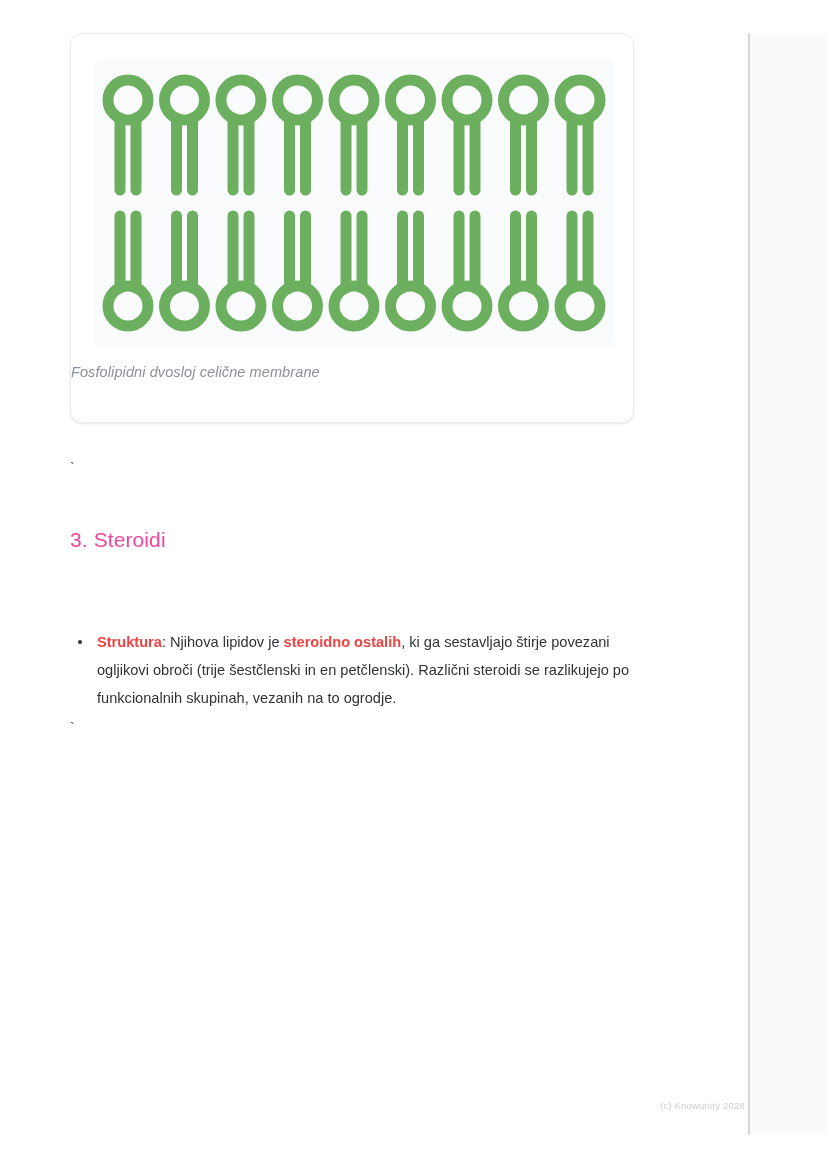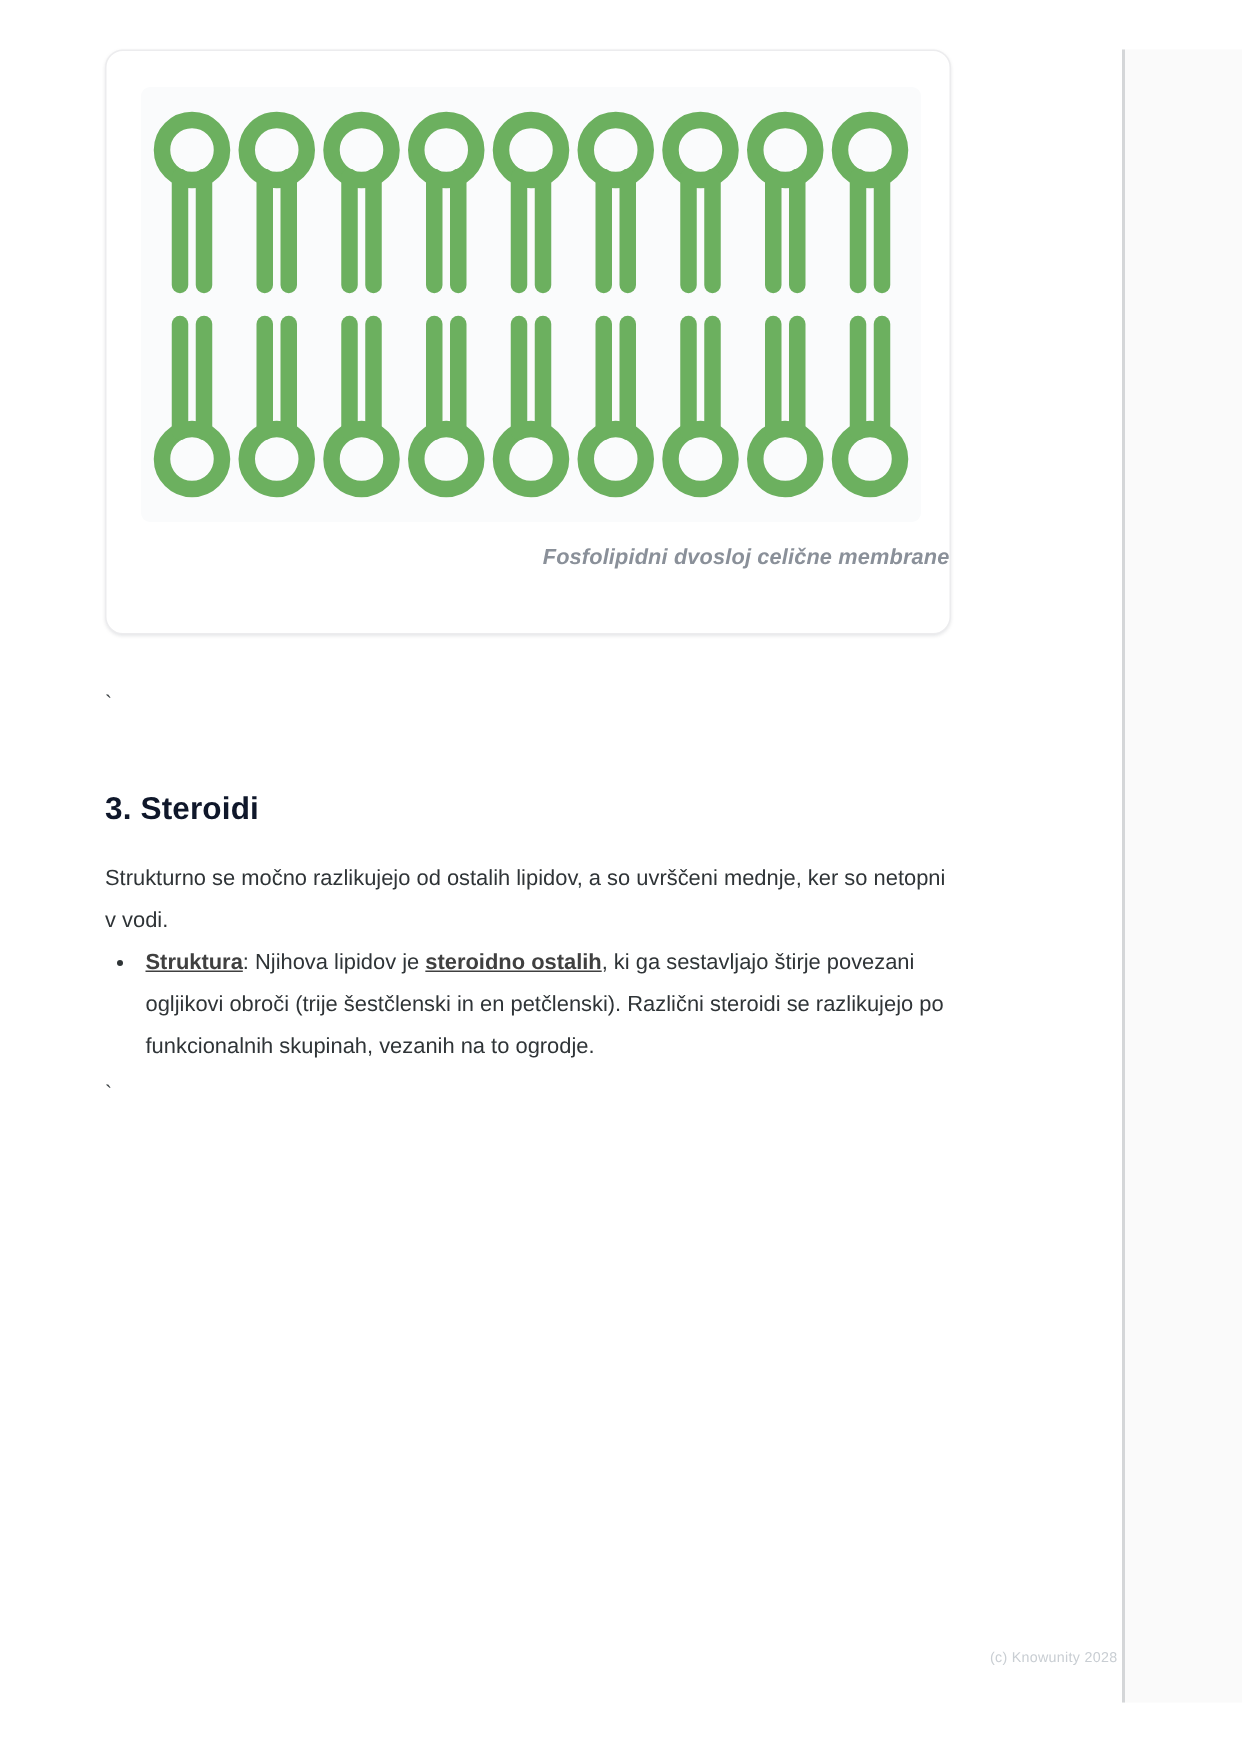--- a/index.html
+++ b/index.html
@@ -63,48 +63,47 @@
   .bilayer-svg {
     display: block;
     width: 520px;
     height: 290px;
   }
   .figure-caption {
     position: absolute;
     left: 0;
     right: 0;
     top: 330px;
-    text-align: right;
+    text-align: left;
     font-style: italic;
     font-size: 14.5px;
     color: #8a9099;
     letter-spacing: 0.1px;
-    font-weight: bold;
   }
 
   
   .tick {
     position: absolute;
     left: 70px;
     font-size: 14px;
     color: #3b4043;
     line-height: 1;
     font-family: "Liberation Sans", "DejaVu Sans", sans-serif;
   }
   .tick-1 { top: 461px; }
   .tick-2 { top: 721px; }
 
   
   .section-heading {
     position: absolute;
     left: 70px;
     top: 511px;
     font-size: 21px;
-    font-weight: bold;
-    color: #0f172a;
+    font-weight: normal;
+    color: #ec4899;
     letter-spacing: 0.1px;
   }
   .body-para {
     position: absolute;
     left: 70px;
     top: 557px;
     width: 570px;
     font-size: 14.6px;
     line-height: 28px;
     color: #2f3437;
@@ -128,21 +127,21 @@
   .bullet-item::before {
     content: "";
     position: absolute;
     left: 8px;
     top: 12px;
     width: 4px;
     height: 4px;
     border-radius: 50%;
     background: #2f3437;
   }
-  .bullet-item b { font-weight: bold; color: #404040; text-decoration: underline; }
+  .bullet-item b { font-weight: bold; color: #ef4444; }
 
   
   .watermark {
     position: absolute;
     left: 660px;
     top: 1100px;
     font-size: 9.5px;
     color: #c9ced3;
     letter-spacing: 0.2px;
     white-space: nowrap;
@@ -254,21 +253,20 @@
       </svg>
     </div>
 
     <div class="figure-caption">Fosfolipidni dvosloj celične membrane</div>
   </div>
 
   <div class="tick tick-1">`</div>
 
   <h2 class="section-heading">3. Steroidi</h2>
 
-  <p class="body-para">Strukturno se močno razlikujejo od ostalih lipidov, a so uvrščeni mednje, ker so netopni v vodi.</p>
 
   <ul class="bullet-list">
     <li class="bullet-item">
       <b>Struktura</b><span>: Njihova lipidov je </span><b>steroidno ostalih</b><span>, ki ga sestavljajo štirje povezani ogljikovi obroči (trije šestčlenski in en petčlenski). Različni steroidi se razlikujejo po funkcionalnih skupinah, vezanih na to ogrodje.</span>
     </li>
   </ul>
 
   <div class="tick tick-2">`</div>
 
 </div>

